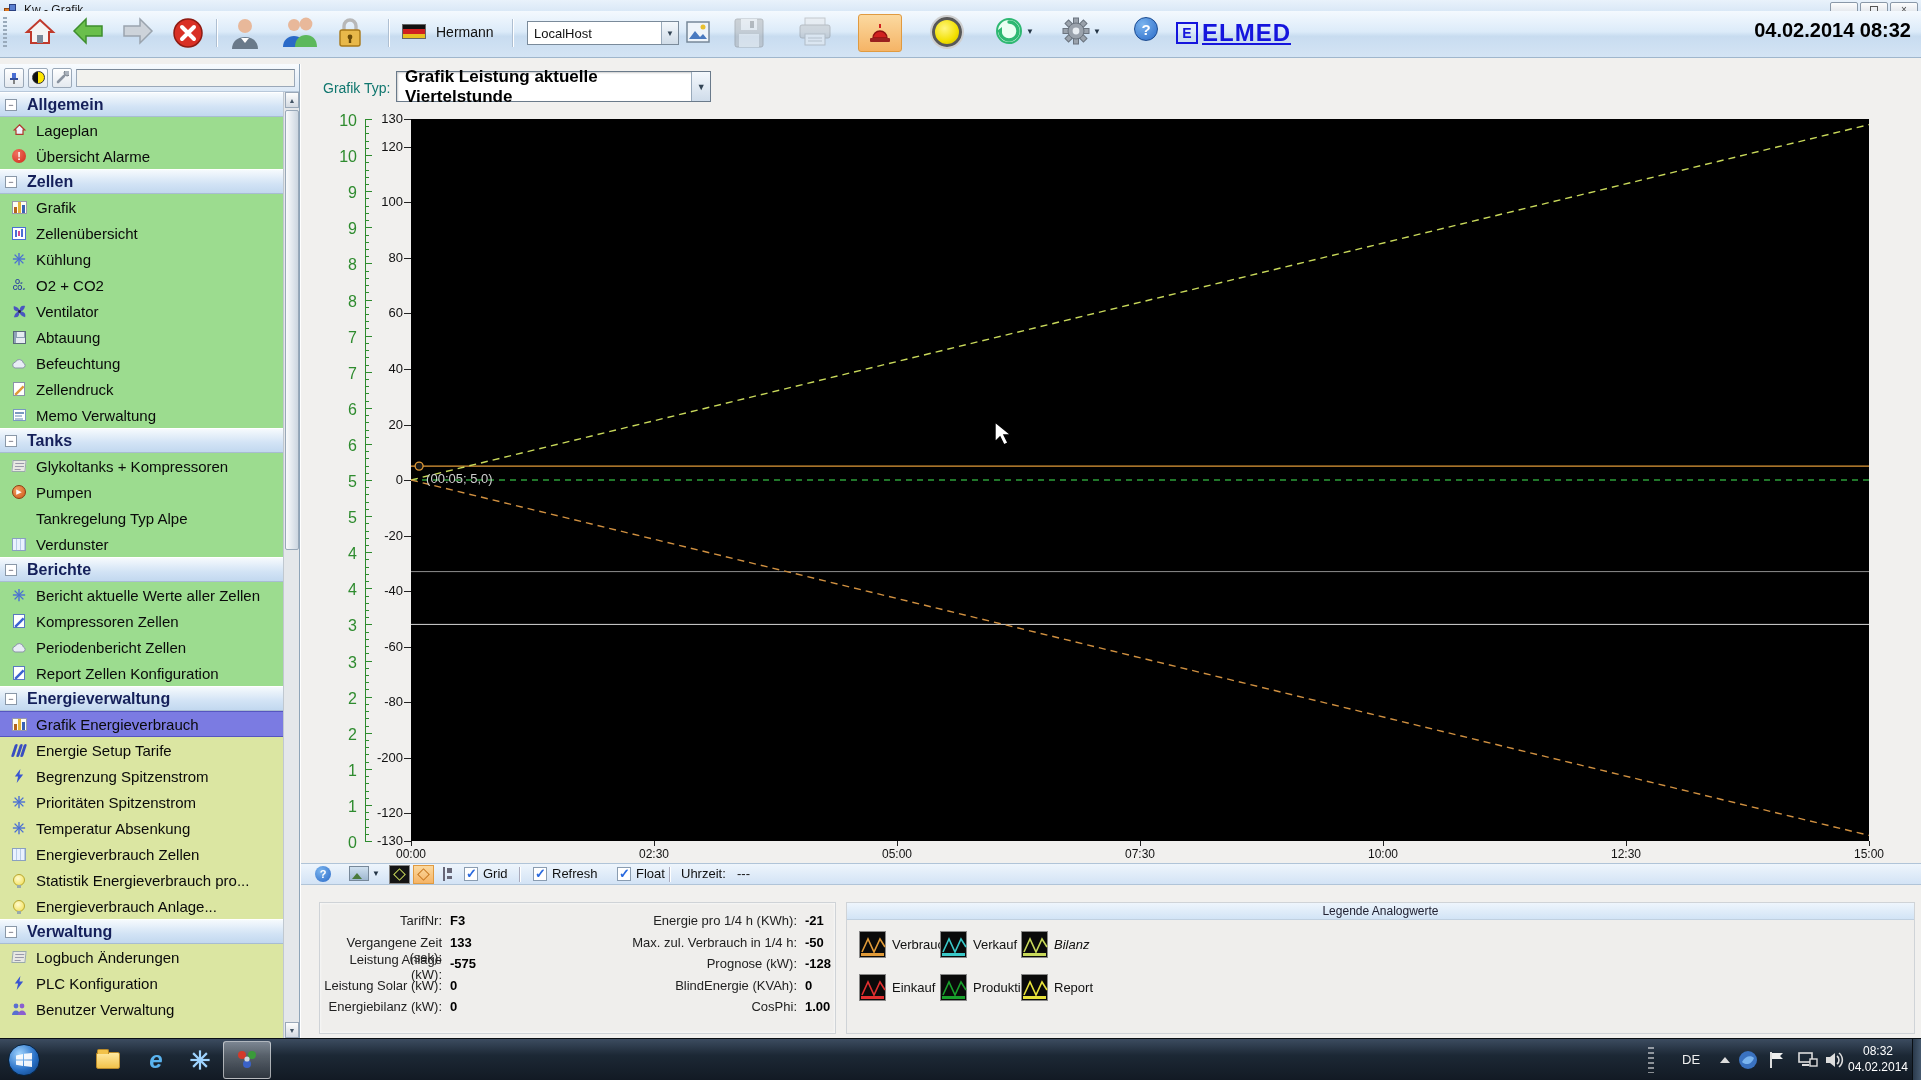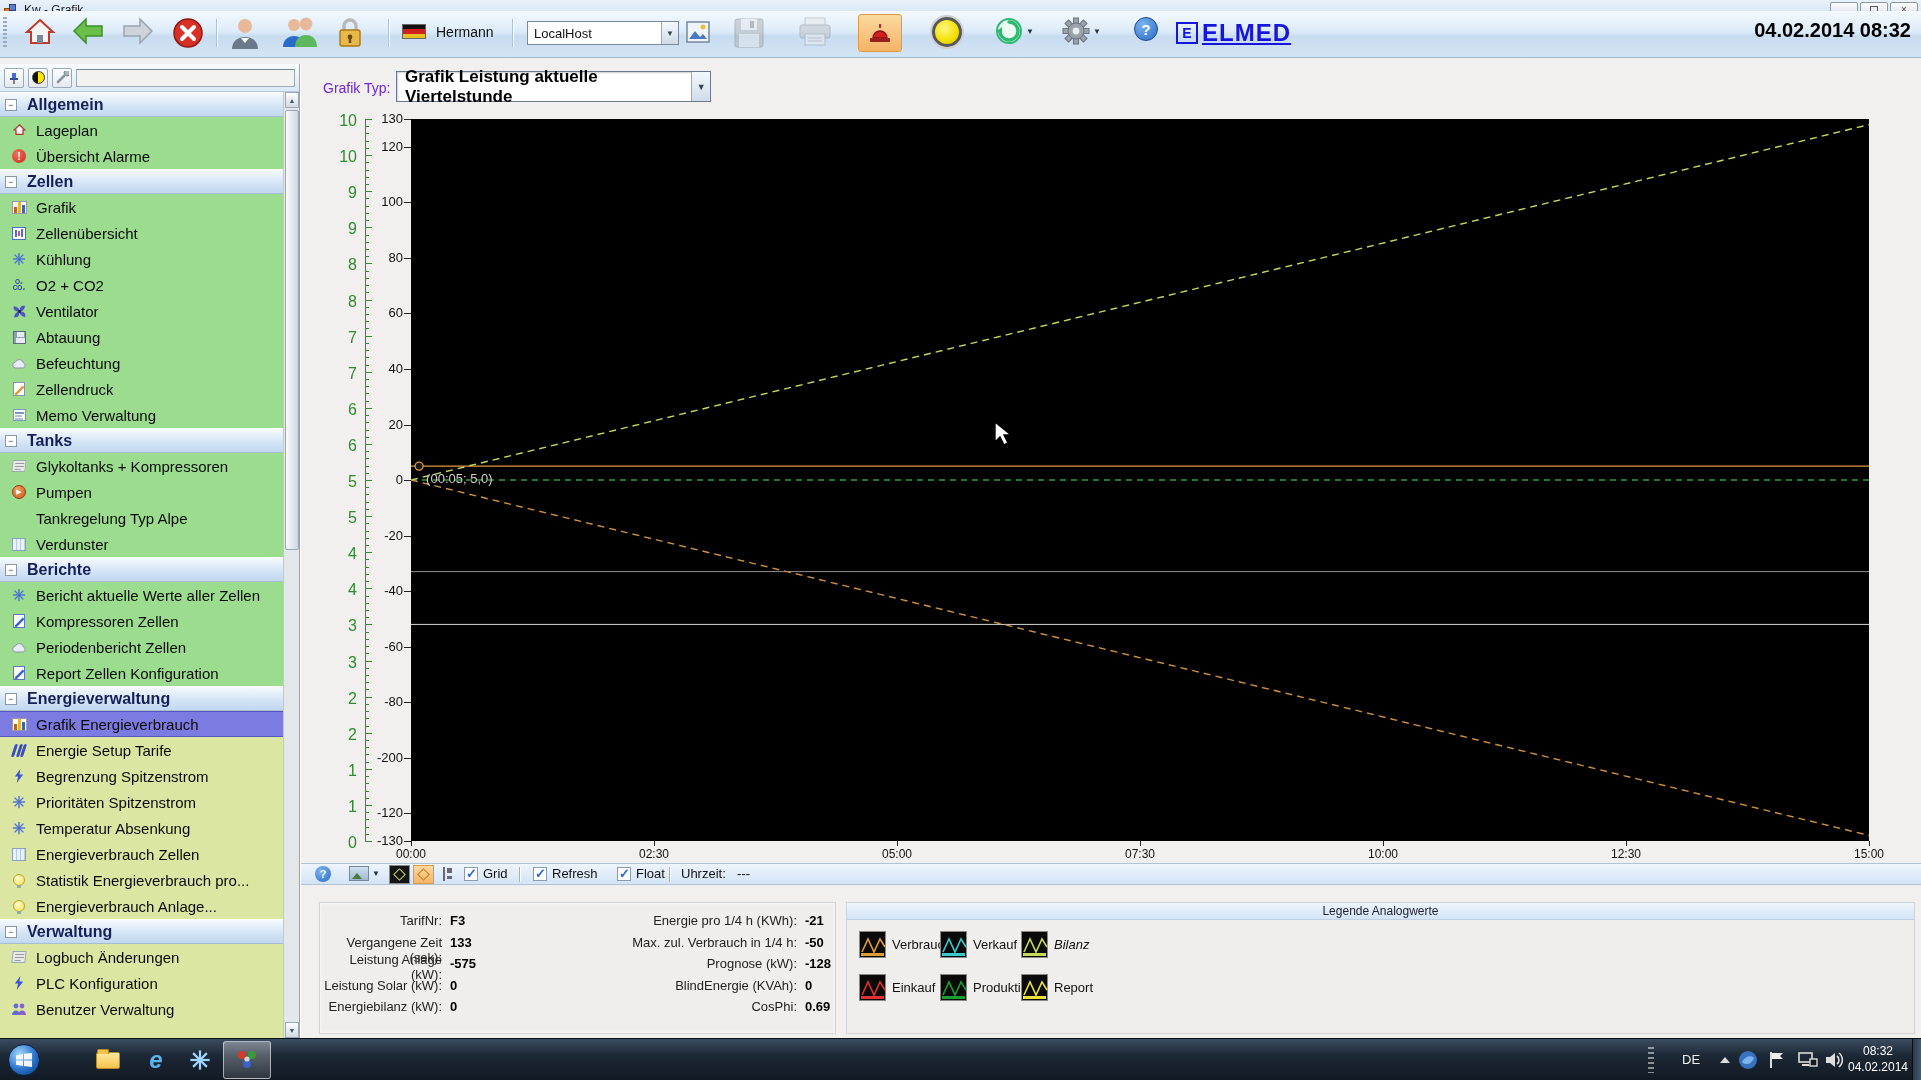--- a/index.html
+++ b/index.html
@@ -92,21 +92,21 @@
   .sarr { position:absolute; left:1px; width:14px; height:16px;
     background:linear-gradient(#fdfdfd,#d4dae2); border:1px solid #9aa8b8;
     font-size:7px; color:#456; text-align:center; line-height:15px; }
   .sthumb { position:absolute; left:1px; top:18px; width:14px; height:440px;
     background:linear-gradient(90deg,#fafbfc,#ccd6e0); border:1px solid #98a8b8; border-radius:2px; }
 
   
   .rightpanel { position:absolute; left:300px; top:64px; width:1621px; height:974px;
     background:#f1f0ee; border-left:1px solid #fff; }
   .typebar { position:absolute; left:0; top:0; width:100%; height:46px; }
-  .typelabel { position:absolute; left:22px; top:16px; font-size:14px; color:#6d28d9; }
+  .typelabel { position:absolute; left:22px; top:16px; font-size:14px; color:#0f766e; }
   .typecombo { position:absolute; left:95px; top:7px; width:315px; height:31px;
     background:#fff; border:1px solid #6a7a8a; box-shadow:inset 1px 1px 2px #ccc;
     display:flex; align-items:center; font-size:17px; font-weight:bold; color:#000;
     padding-left:8px; }
   .typecombo .drop { margin-left:auto; width:20px; align-self:stretch;
     background:linear-gradient(#f4f8fc,#cfdcea); border-left:1px solid #9ab;
     display:flex; align-items:center; justify-content:center; font-size:9px; color:#345; }
 
   .chartarea { position:absolute; left:0; top:46px; width:100%; height:753px; }
   .ylab { position:absolute; font-size:13px; color:#111; text-align:right; width:44px; height:16px; }
@@ -919,21 +919,21 @@
       <div class="strow-value" style="left:130px;top:96.4px">0</div>
       <div class="strow-label" style="left:250px;top:10.0px;width:227px">Energie pro 1/4 h (KWh):</div>
       <div class="strow-value" style="left:485px;top:10.0px">-21</div>
       <div class="strow-label" style="left:250px;top:31.6px;width:227px">Max. zul. Verbrauch in 1/4 h:</div>
       <div class="strow-value" style="left:485px;top:31.6px">-50</div>
       <div class="strow-label" style="left:250px;top:53.2px;width:227px">Prognose (kW):</div>
       <div class="strow-value" style="left:485px;top:53.2px">-128</div>
       <div class="strow-label" style="left:250px;top:74.8px;width:227px">BlindEnergie (KVAh):</div>
       <div class="strow-value" style="left:485px;top:74.8px">0</div>
       <div class="strow-label" style="left:250px;top:96.4px;width:227px">CosPhi:</div>
-      <div class="strow-value" style="left:485px;top:96.4px">0.69</div>
+      <div class="strow-value" style="left:485px;top:96.4px">1.00</div>
     </div>
 
   <div class="legendpanel">
     <div class="leghead">Legende Analogwerte</div>
     <div id="legenditems">
         <div class="legitem" style="left: 12px; top: 28px;">
           <span class="legbox">
             <svg width="27" height="27" viewBox="0 0 27 27">
               <polyline points="2,20 8,7 14,20 20,7 25,15" fill="none" stroke="#e09a38" stroke-width="1.6"></polyline>
             </svg>

